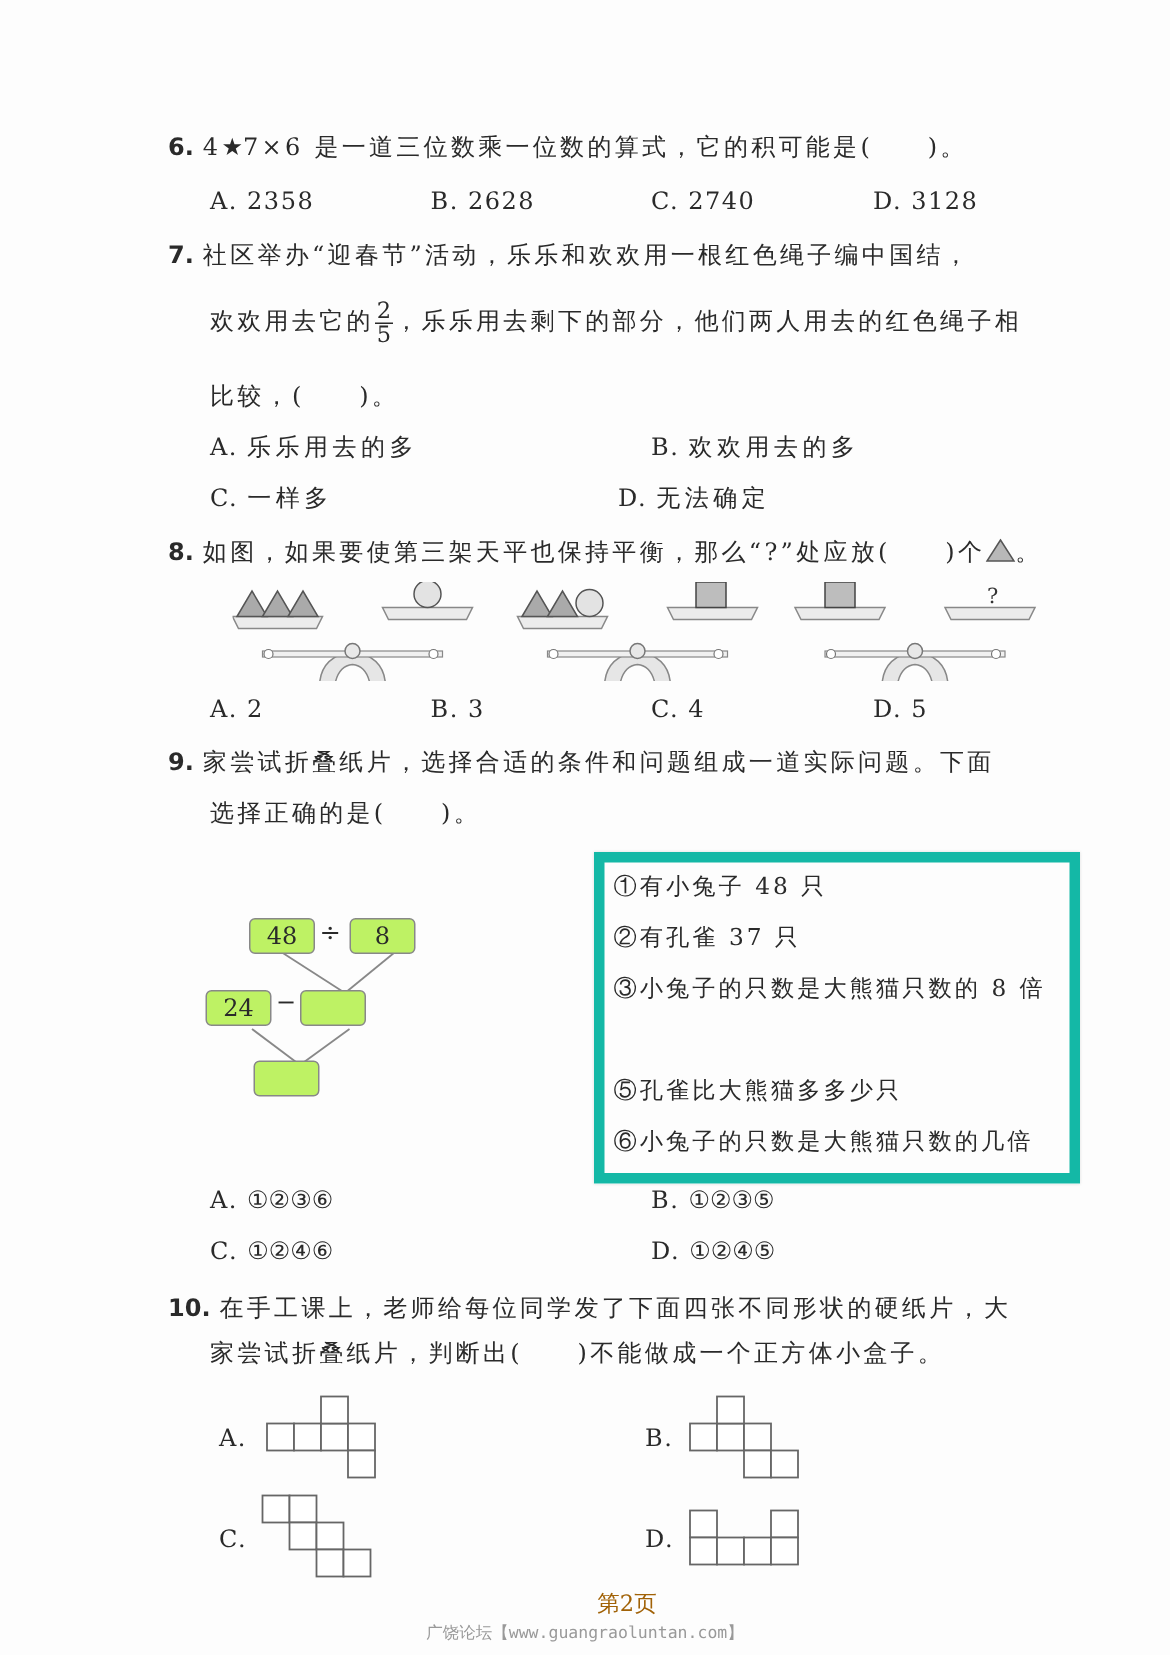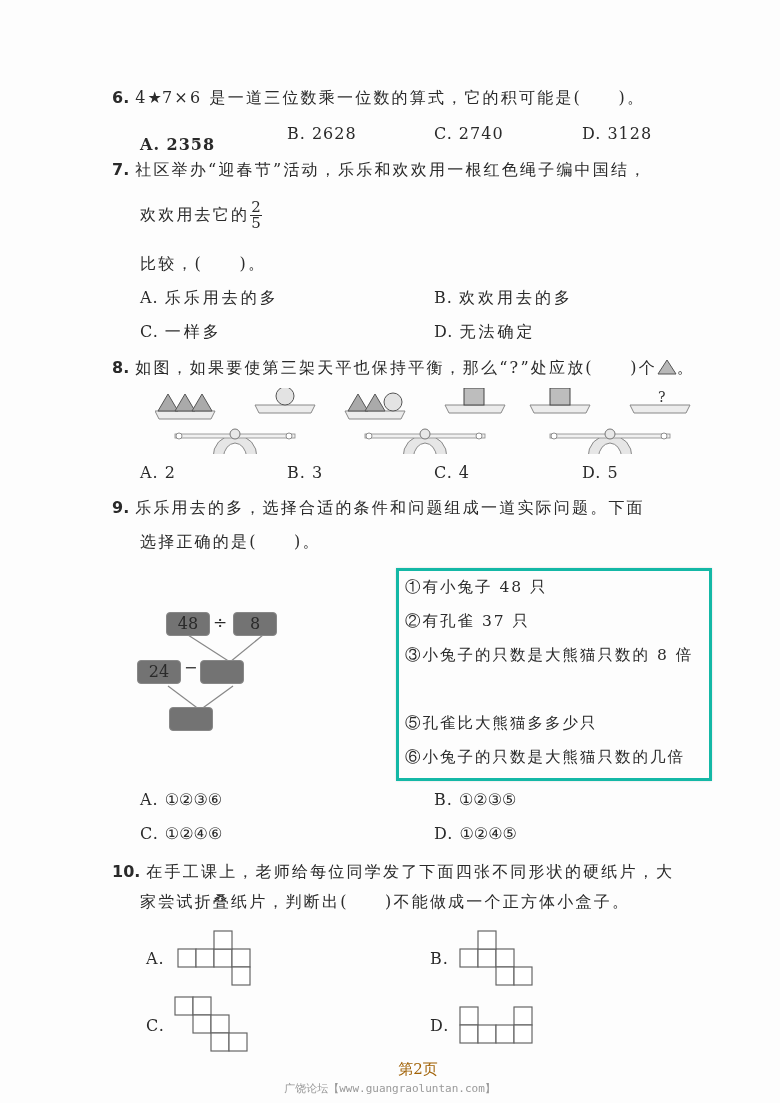--- a/index.html
+++ b/index.html
@@ -6,47 +6,47 @@
   body { width:780px; height:1103px; background:#fdfdfd; position:relative; overflow:hidden;
          font-family:"DejaVu Serif", serif; color:#2a2a2a; }
   .abs { position:absolute; }
   .q { position:absolute; left:112px; font-size:16px; letter-spacing:2.2px; white-space:nowrap; }
   .qnum { font-family:"DejaVu Sans", sans-serif; font-weight:bold; font-size:16px; letter-spacing:0; margin-right:6px; }
   .line { position:absolute; left:140px; font-size:16px; letter-spacing:2.2px; white-space:nowrap; }
   .opt { position:absolute; font-size:16px; white-space:nowrap; letter-spacing:1px; }
   .frac { display:inline-block; vertical-align:middle; text-align:center; font-size:15px; line-height:15px; margin:0 1px; letter-spacing:0; }
   .frac .n { display:block; border-bottom:1px solid #2a2a2a; padding:0 1px; }
   .frac .d { display:block; }
-  .box9 { position:absolute; left:396px; top:568px; width:310px; height:207px; border:3px solid #14b8a6; box-shadow:0 0 2px #ddd; }
+  .box9 { position:absolute; left:396px; top:568px; width:310px; height:207px; border:7px solid #14b8a6; box-shadow:0 0 2px #ddd; }
   .box9 div { position:absolute; left:6px; font-size:15.5px; letter-spacing:2px; white-space:nowrap; }
-  .rbox { position:absolute; border:1.3px solid #888; border-radius:4px; background:#737373; font-size:16px; text-align:center; line-height:22px; }
+  .rbox { position:absolute; border:1.3px solid #888; border-radius:4px; background:#bef264; font-size:16px; text-align:center; line-height:22px; }
   .footer { position:absolute; left:0; width:780px; text-align:center; }
 </style>
 </head>
 <body>
 
 <div class="q" style="top:88px;">
   <span class="qnum">6.</span><span>4</span><span style="letter-spacing:0;">★</span><span>7×6 是一道三位数乘一位数的算式，它的积可能是(　　)。</span>
 </div>
-<div class="opt" style="left:140px; top:135px;font-weight:bold;"><span>A.</span> <span>2358</span></div>
+<div class="opt" style="left:140px; top:124px;"><span>A.</span> <span>2358</span></div>
 <div class="opt" style="left:287px; top:124px;"><span>B.</span> <span>2628</span></div>
 <div class="opt" style="left:434px; top:124px;"><span>C.</span> <span>2740</span></div>
 <div class="opt" style="left:582px; top:124px;"><span>D.</span> <span>3128</span></div>
 
 <div class="q" style="top:160px;">
   <span class="qnum">7.</span><span>社区举办“迎春节”活动，乐乐和欢欢用一根红色绳子编中国结，</span>
 </div>
 <div class="line" style="top:200px;">
-  <span>欢欢用去它的</span><span class="frac"><span class="n">2</span><span class="d">5</span></span>
+  <span>欢欢用去它的</span><span class="frac"><span class="n">2</span><span class="d">5</span></span><span>，乐乐用去剩下的部分，他们两人用去的红色绳子相</span>
 </div>
 <div class="line" style="top:254px;">比较，(　　)。</div>
 <div class="opt" style="left:140px; top:288px;"><span>A.</span> <span style="letter-spacing:3px;">乐乐用去的多</span></div>
 <div class="opt" style="left:434px; top:288px;"><span>B.</span> <span style="letter-spacing:3px;">欢欢用去的多</span></div>
 <div class="opt" style="left:140px; top:322px;"><span>C.</span> <span style="letter-spacing:3px;">一样多</span></div>
-<div class="opt" style="left:434px; top:322px;"><span>D.</span> <span style="letter-spacing:3px;">无法确定</span></div>
+<div class="opt" style="left:412px; top:322px;"><span>D.</span> <span style="letter-spacing:3px;">无法确定</span></div>
 
 <div class="q" style="top:358px;">
   <span class="qnum">8.</span><span>如图，如果要使第三架天平也保持平衡，那么“?”处应放(　　)个</span><svg width="20" height="16" viewBox="0 0 20 16" style="vertical-align:-2px;">
       <polygon points="10,1 19,15 1,15" fill="#b8b8b8" stroke="#555" stroke-width="1"></polygon>
     </svg><span>。</span>
 </div>
 
 <svg class="abs" style="left:155px; top:388px;" width="560" height="66" viewBox="0 0 560 66">
   <defs>
     <g id="scale">
@@ -96,21 +96,21 @@
     <text x="128" y="14" font-size="14" font-family="DejaVu Serif, serif" fill="#333">?</text>
   </g>
 </svg>
 
 <div class="opt" style="left:140px; top:463px;"><span>A.</span> <span>2</span></div>
 <div class="opt" style="left:287px; top:463px;"><span>B.</span> <span>3</span></div>
 <div class="opt" style="left:434px; top:463px;"><span>C.</span> <span>4</span></div>
 <div class="opt" style="left:582px; top:463px;"><span>D.</span> <span>5</span></div>
 
 <div class="q" style="top:498px;">
-  <span class="qnum">9.</span><span>乐乐用去的多，选择合适的条件和问题组成一道实际问题。下面</span>
+  <span class="qnum">9.</span><span>家尝试折叠纸片，选择合适的条件和问题组成一道实际问题。下面</span>
 </div>
 <div class="line" style="top:532px;">选择正确的是(　　)。</div>
 
 <svg class="abs" style="left:130px; top:600px;" width="160" height="140" viewBox="0 0 160 140">
   <line x1="58" y1="35" x2="100" y2="62" stroke="#888" stroke-width="1.2"></line>
   <line x1="133" y1="35" x2="100" y2="62" stroke="#888" stroke-width="1.2"></line>
   <line x1="38" y1="86" x2="70" y2="110" stroke="#888" stroke-width="1.2"></line>
   <line x1="103" y1="86" x2="70" y2="110" stroke="#888" stroke-width="1.2"></line>
 </svg>
 <div class="rbox" style="left:166px; top:612px; width:42px; height:22px;">48</div>

